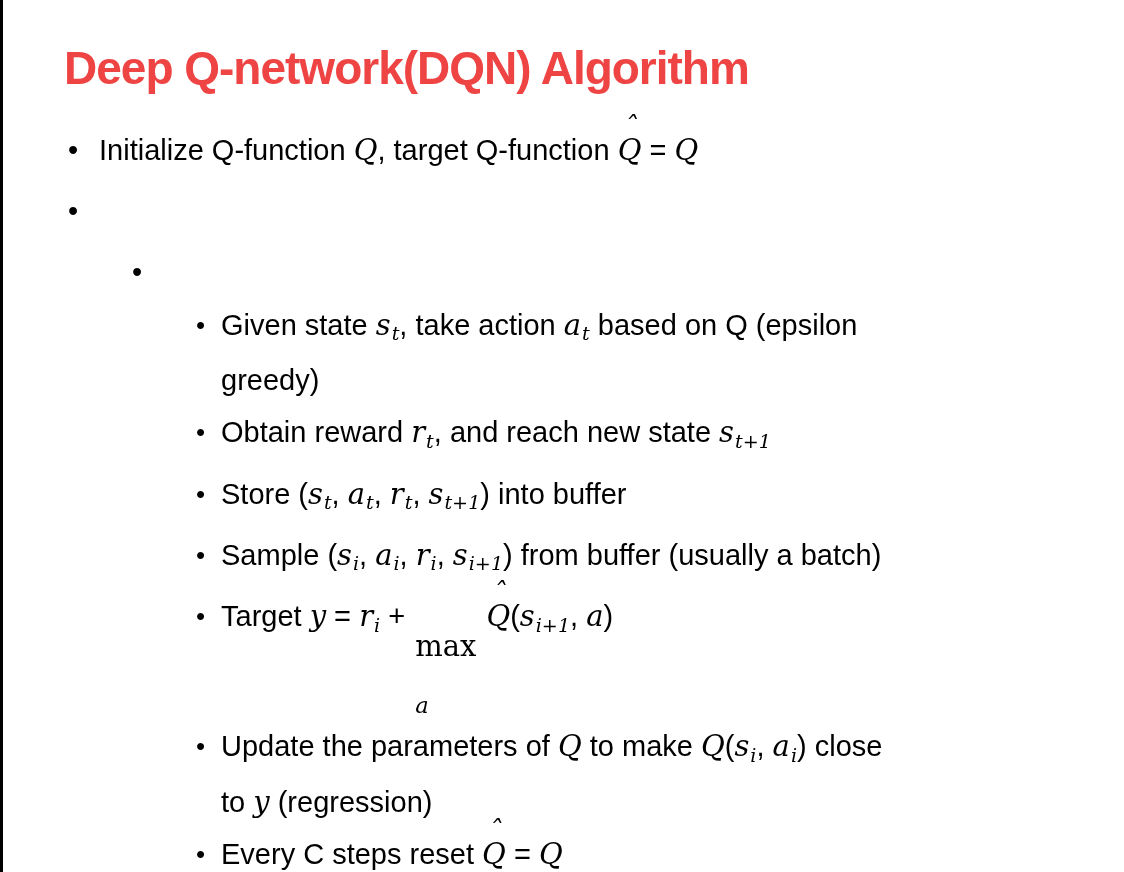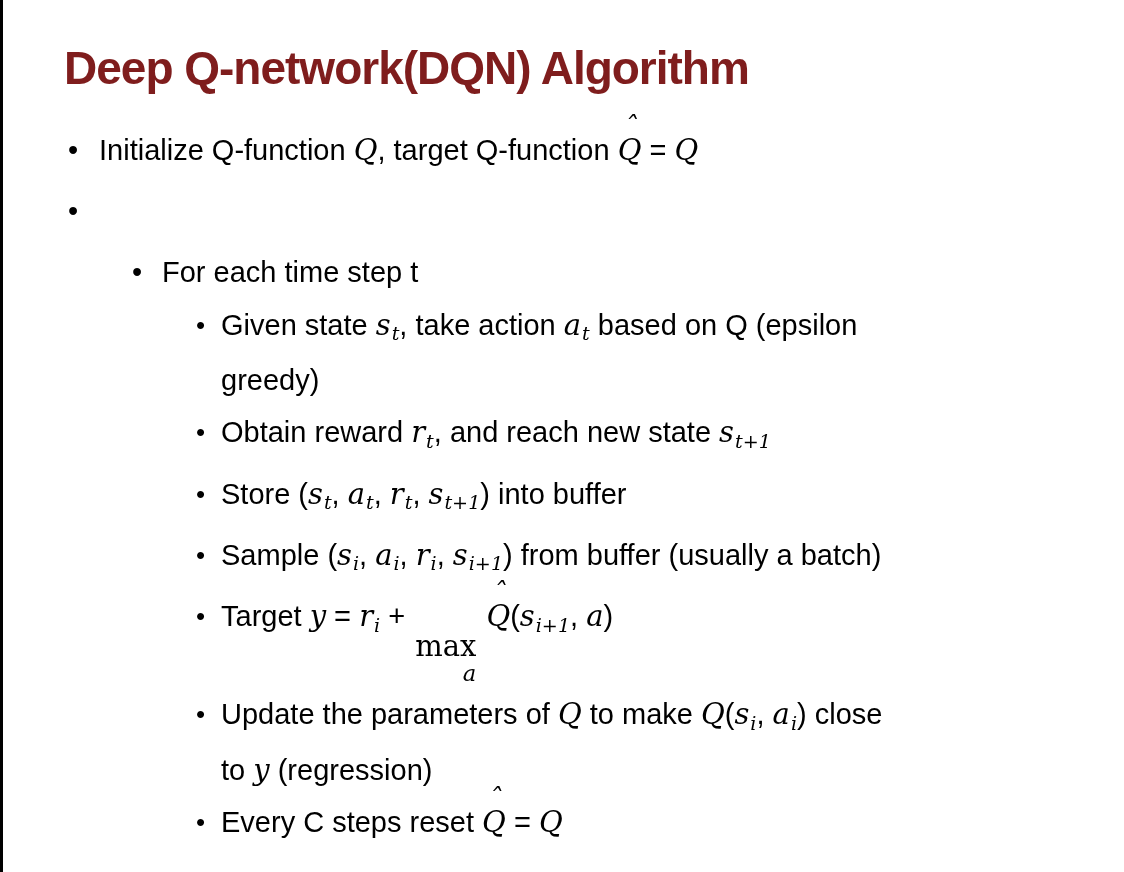--- a/index.html
+++ b/index.html
@@ -17,21 +17,21 @@
     border-left: 3px solid #000000;
     overflow: hidden;
     font-family: "Liberation Sans", sans-serif;
   }
   .title {
     margin: 42px 0 0 61px;
     font-size: 46px;
     font-weight: 700;
     letter-spacing: -1px;
     line-height: 1.15;
-    color: #7f1d1d;
+    color: #ef4444;
   }
   .content {
     margin-top: 32px;
     font-size: 29px;
     line-height: 46px;
     color: #000000;
   }
   .item {
     display: flex;
     align-items: flex-start;
@@ -69,24 +69,25 @@
     position: absolute;
     left: 55%;
     top: -0.52em;
     transform: translateX(-50%);
     font-size: 0.95em;
     line-height: 1;
   }
   .underop {
     display: inline-flex;
     flex-direction: column;
-    align-items: flex-end;
+    align-items: flex-start;
     vertical-align: -1.02em;
     line-height: 1.02;
     margin: 0 2px;
+    gap: 32px;
   }
   .underop .opname {
     font-family: "DejaVu Serif", serif;
     font-style: normal;
   }
   .underop .under {
     font-family: "DejaVu Serif", serif;
     font-style: italic;
     font-size: 0.78em;
     margin-top: 1px;
@@ -104,21 +105,20 @@
       <span class="bullet">•</span>
       <span class="txt">Initialize Q-function <span class="math">Q</span>, target Q-function <span class="math hat"><span class="hatmark">ˆ</span>Q</span> = <span class="math">Q</span></span>
     </div>
 
     <div class="item l1">
       <span class="bullet">•</span>
     </div>
 
     <div class="item l2">
       <span class="bullet">•</span>
-      <span class="txt">For each time step t</span>
     </div>
 
     <div class="item l3">
       <span class="bullet">•</span>
       <span class="txt">Given state <span class="math">s<span class="sub">t</span></span>, take action <span class="math">a<span class="sub">t</span></span> based on Q (epsilon<br>greedy)</span>
     </div>
 
     <div class="item l3">
       <span class="bullet">•</span>
       <span class="txt">Obtain reward <span class="math">r<span class="sub">t</span></span>, and reach new state <span class="math">s<span class="sub">t+1</span></span></span>

